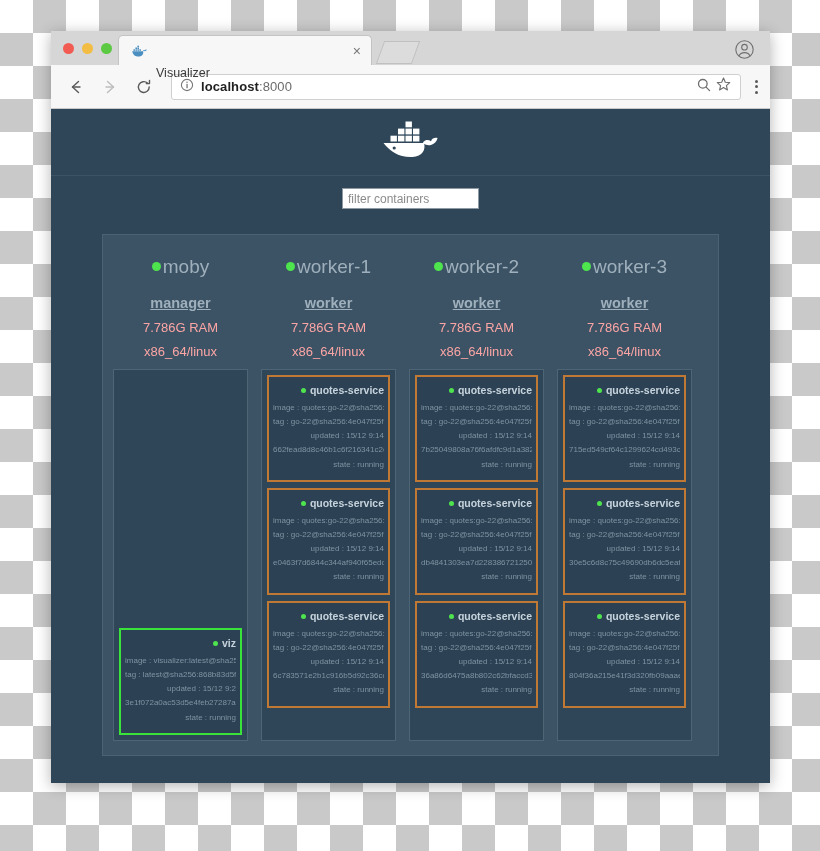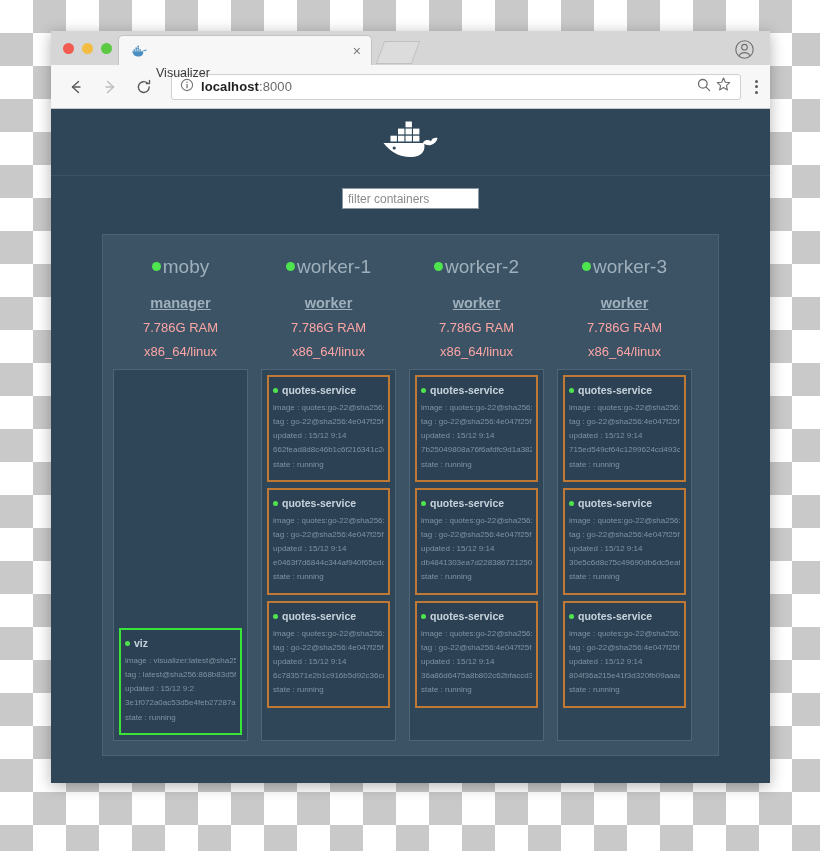--- a/index.html
+++ b/index.html
@@ -245,21 +245,21 @@
     display: flex;
     flex-direction: column;
     gap: 6px;
     box-sizing: border-box;
     min-height: 372px;
   }
   .container-card {
     border: 2px solid #c07934;
     background: #2c4254;
     padding: 7px 4px 6px 4px;
-    text-align: left;
+    text-align: right;
     box-sizing: border-box;
   }
   .container-card.self { border-color: #3ae33a; }
   .card-title {
     font-size: 10.5px;
     font-weight: bold;
     color: #c7d3dc;
     margin-bottom: 7px;
     white-space: nowrap;
   }

